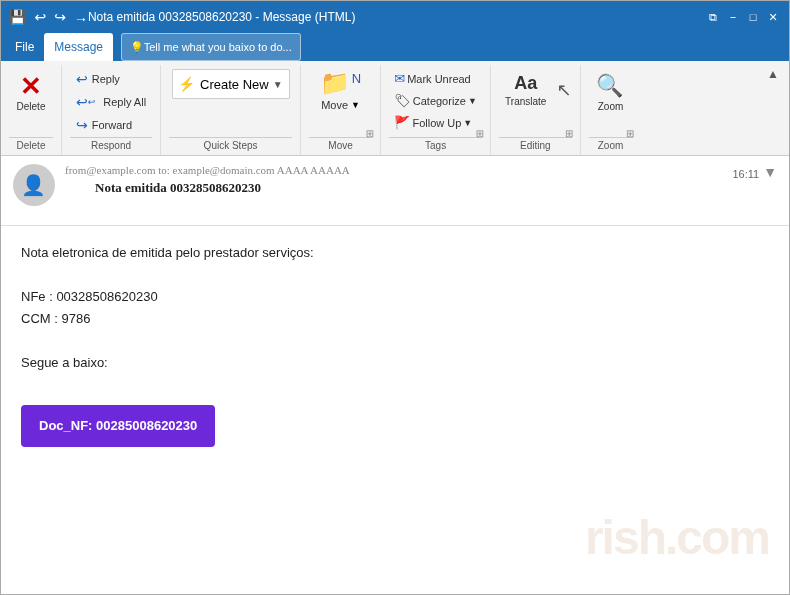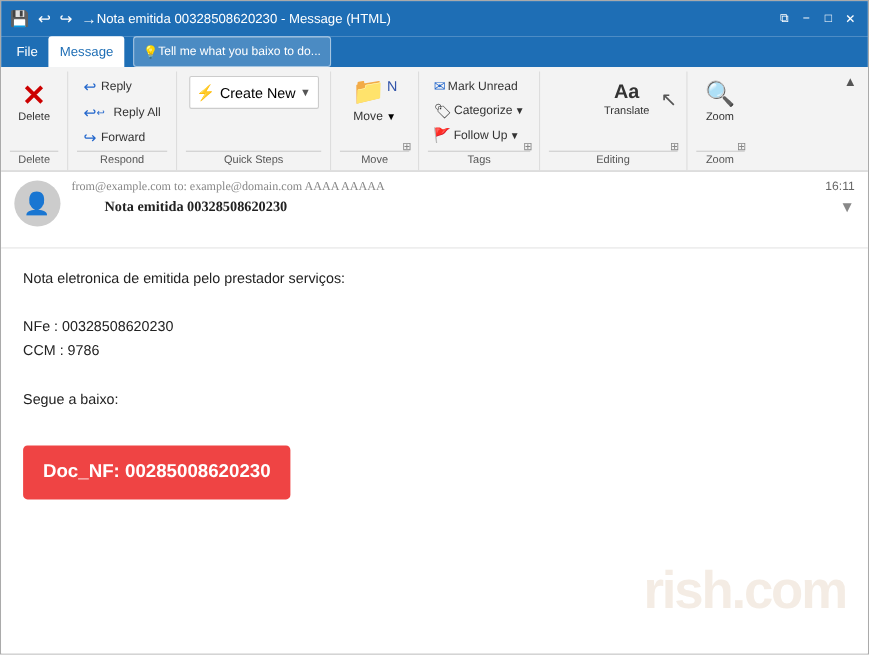--- a/index.html
+++ b/index.html
@@ -141,21 +141,21 @@
       align-items: center;
       justify-content: center;
       font-size: 20px;
       color: #888;
       flex-shrink: 0;
     }
     .email-meta { flex: 1; font-family: Liberation Serif, serif; }
     .email-from { font-size: 11px; color: #888; margin-bottom: 4px; }
     .email-subject { font-size: 13px; font-weight: bold; color: #222; margin-left: 30px; }
     .email-time { font-size: 11px; color: #666; white-space: nowrap; }
-    .email-header-right { display: flex; flex-direction: column; align-items: flex-end; gap: 4px; }
+    .email-header-right { display: flex; flex-direction: row; align-items: flex-end; gap: 4px; }
     .chevron-down { font-size: 14px; color: #888; cursor: pointer; }
 
     
     .email-body {
       padding: 16px 20px;
       font-size: 13px;
       color: #222;
       line-height: 1.7;
       background: white;
       position: relative;
@@ -168,25 +168,25 @@
       font-size: 48px;
       color: rgba(200, 160, 120, 0.2);
       font-weight: bold;
       font-family: Arial, sans-serif;
       pointer-events: none;
       letter-spacing: -2px;
     }
 
     .doc-btn {
       display: inline-block;
-      background: #ef4444;
+      background: #6d28d9;
       color: white;
       padding: 10px 18px;
       border-radius: 4px;
-      font-size: 17px;
+      font-size: 13px;
       font-weight: bold;
       cursor: pointer;
       margin-top: 8px;
     }
 
     .content-area {
       display: flex;
       flex-direction: column;
       height: calc(595px - 32px - 28px - 92px);
     }
@@ -320,21 +320,21 @@
       </div>
     </div>
     <div class="ribbon-group-label">Tags</div>
     <span class="ribbon-expand-btn">⊞</span>
   </div>
 
   <div class="ribbon-group" style="min-width:80px;">
     <div class="ribbon-group-buttons">
       <div style="display:flex;flex-direction:column;align-items:center;gap:2px;">
         <div style="display:flex;gap:4px;align-items:center;">
-          <div class="ribbon-btn-large" style="min-width:36px;margin-left:44px;">
+          <div class="ribbon-btn-large" style="min-width:36px;">
             <span style="font-size:18px;font-weight:bold;color:#333;">Aa</span>
             <span>Translate</span>
           </div>
           <div style="display:flex;flex-direction:column;gap:2px;font-size:18px;color:#555;">
             <span>↖</span>
           </div>
         </div>
       </div>
     </div>
     <div class="ribbon-group-label">Editing</div>

